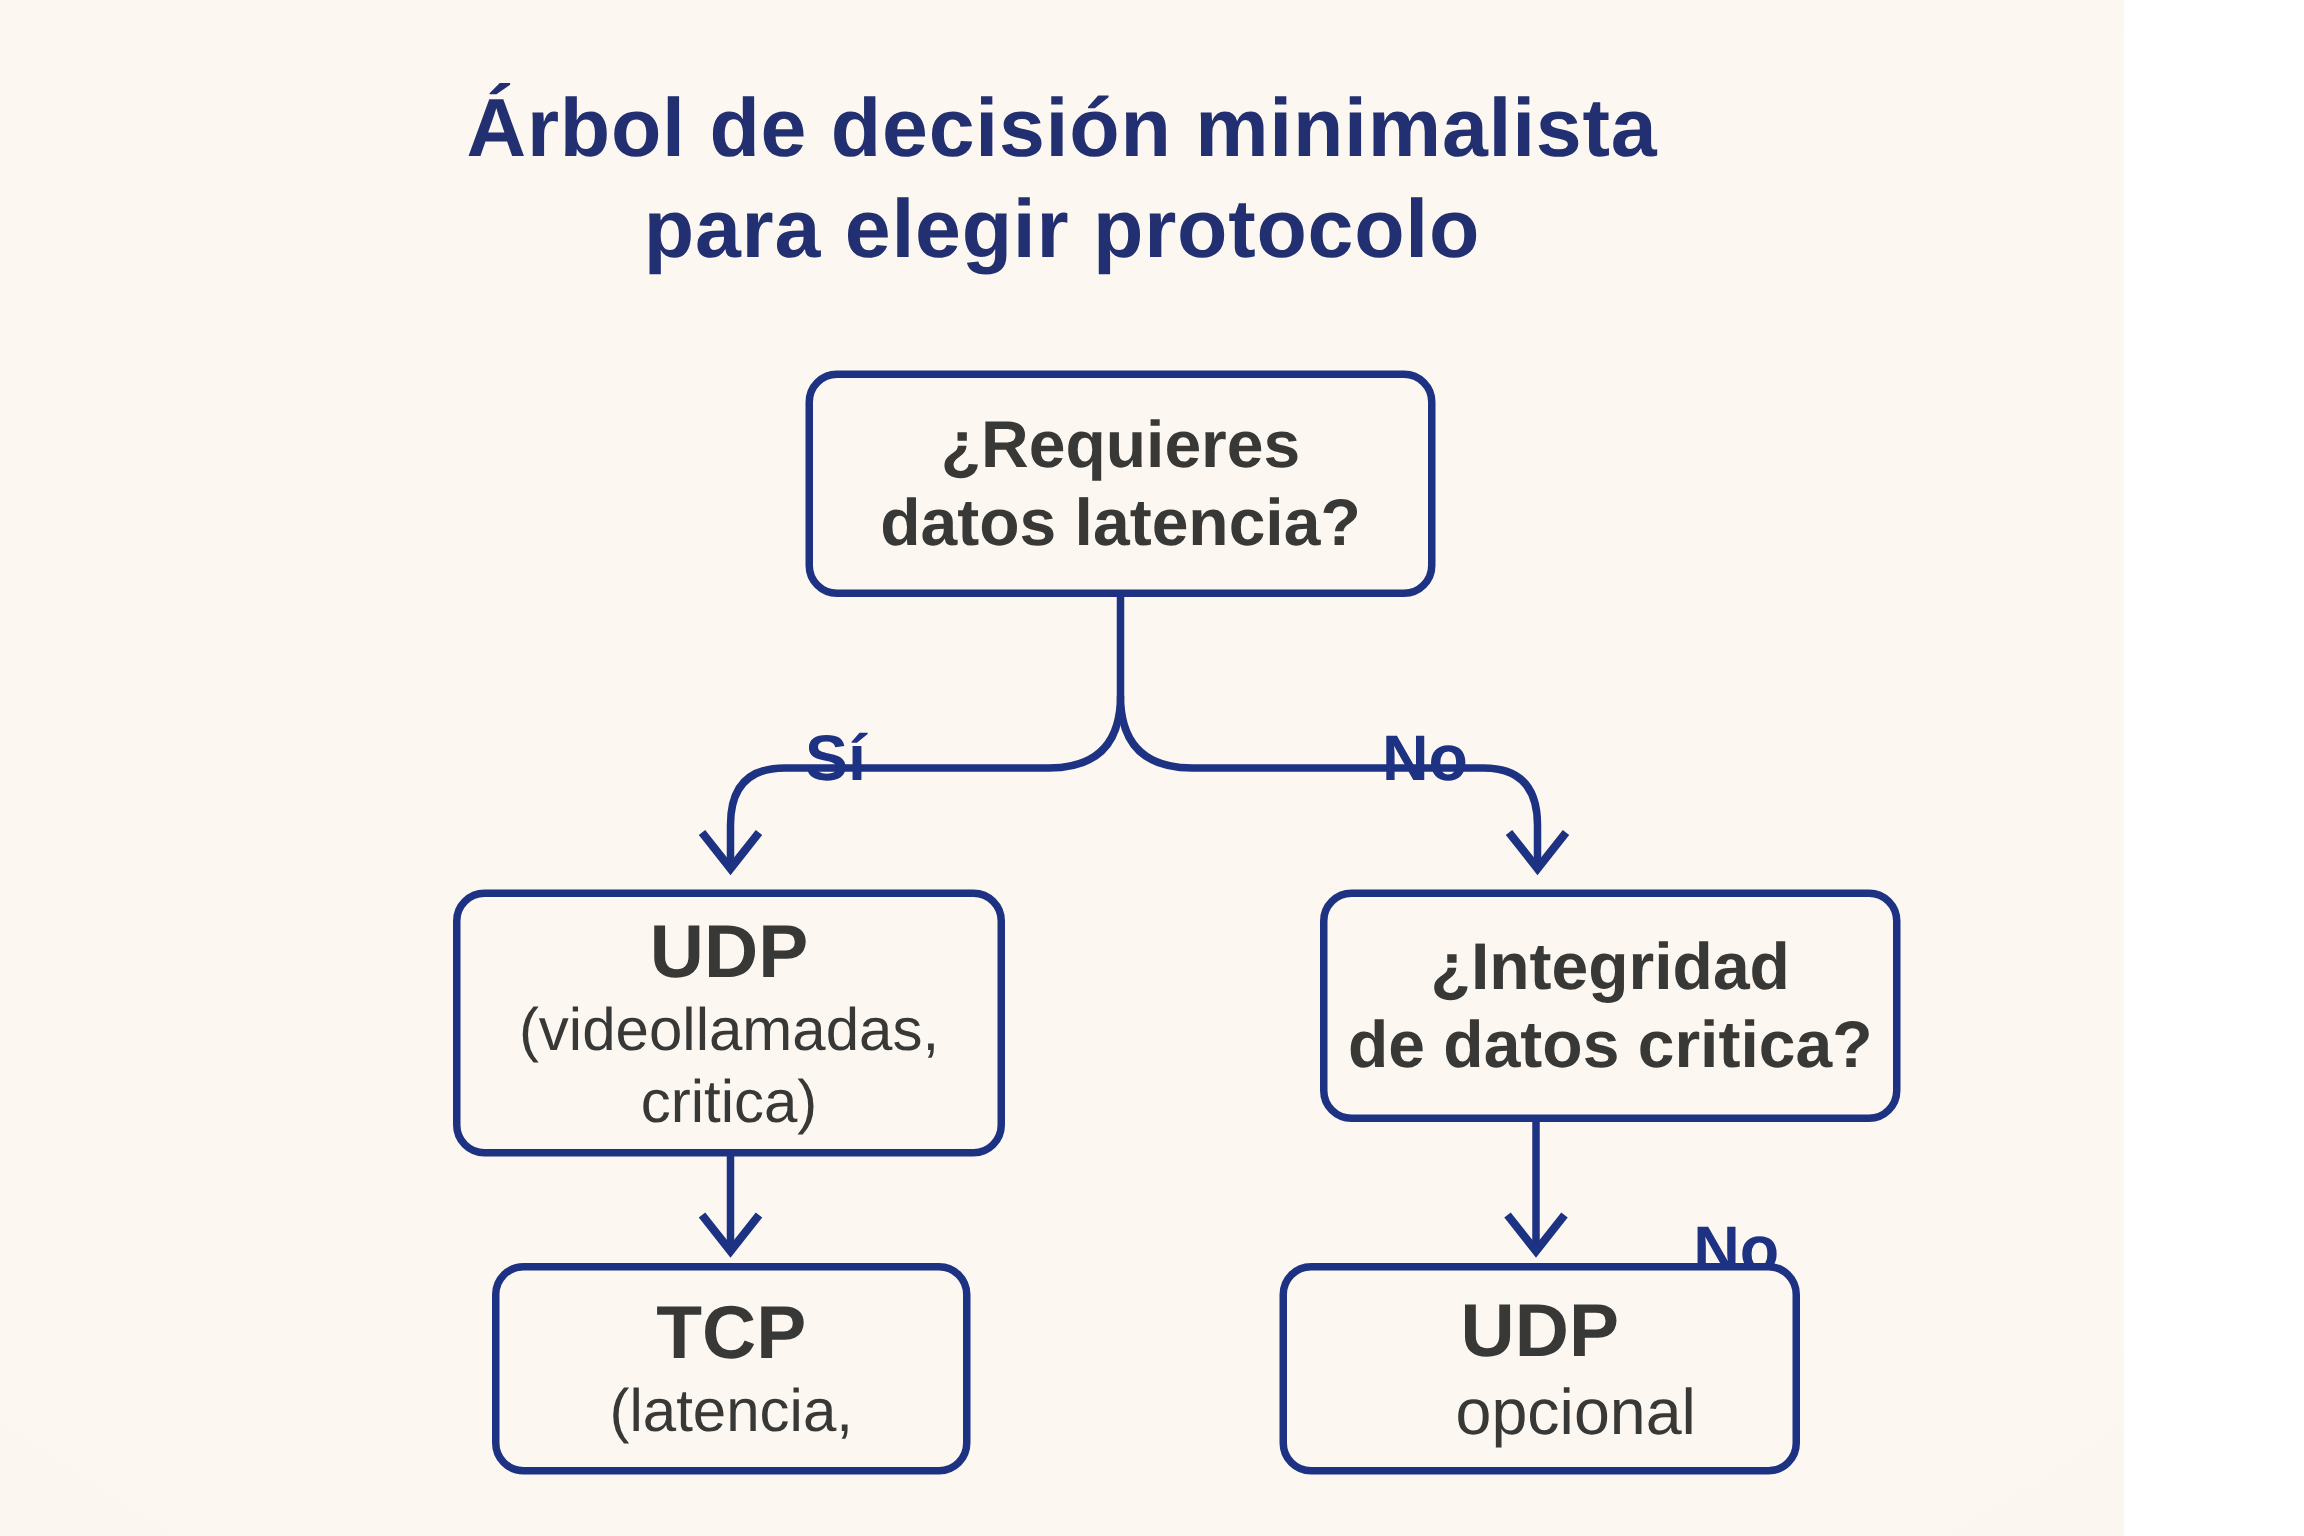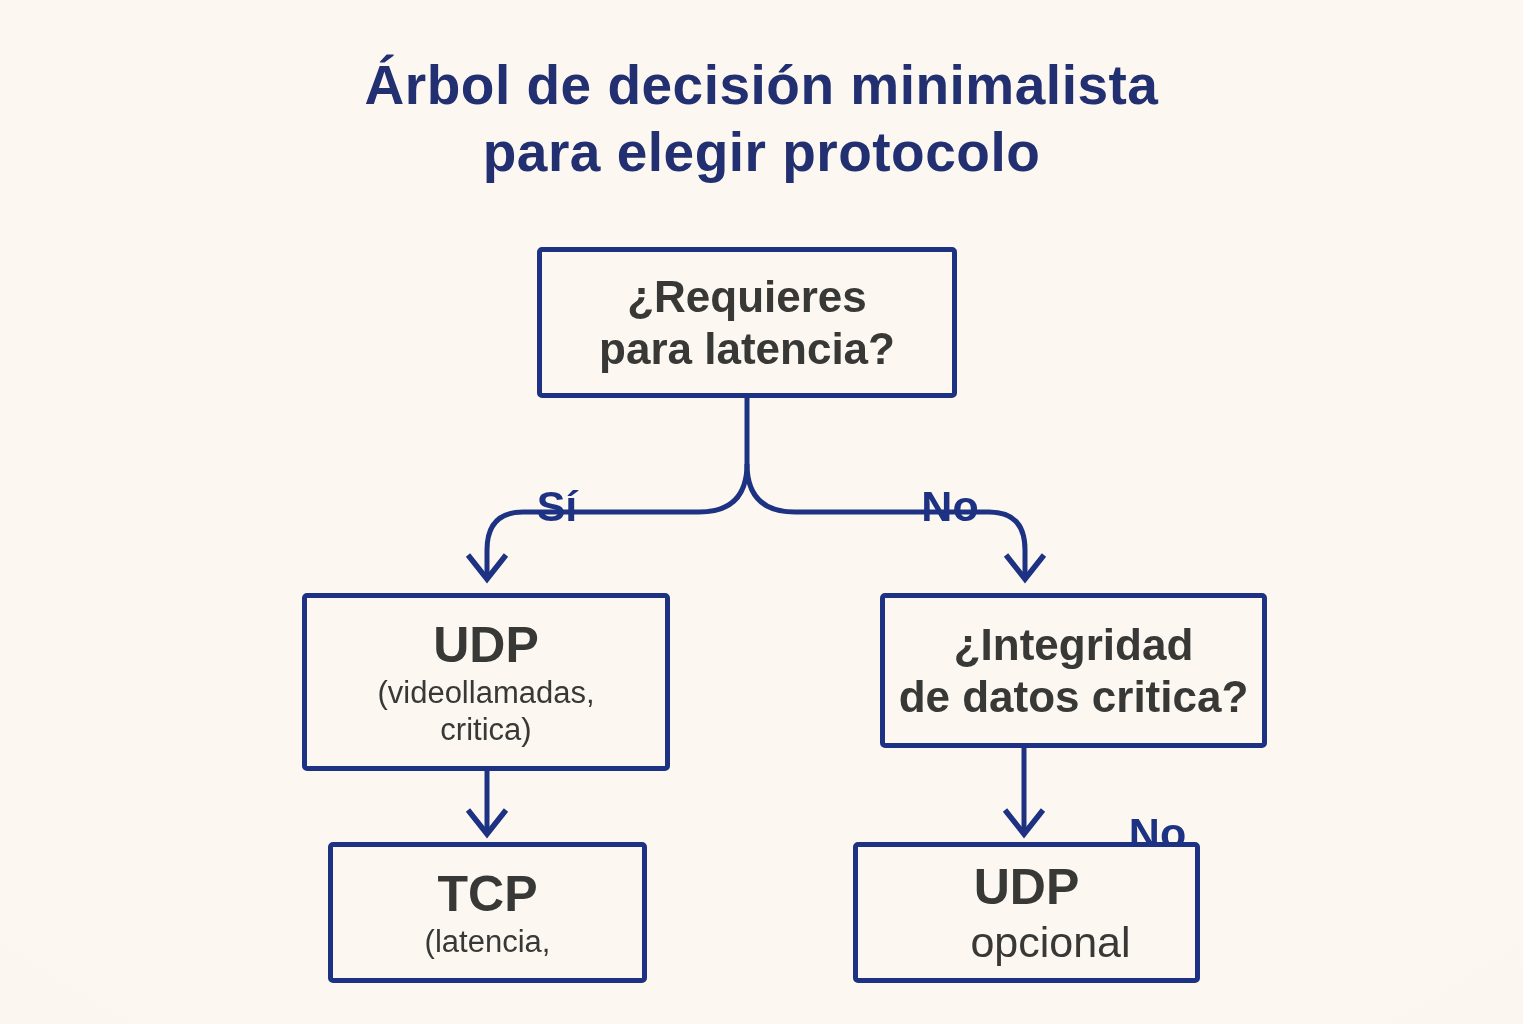--- a/index.html
+++ b/index.html
@@ -9,21 +9,21 @@
     --title: #222f70;
     --text: #383836;
     --node-fill: #fcf8f1;
   }
   * { margin: 0; padding: 0; box-sizing: border-box; }
   html, body { width: 1536px; height: 1024px; overflow: hidden; }
   body { font-family: "Liberation Sans", sans-serif; }
 
   .canvas {
     position: relative;
-    width: 1523px;
+    width: 1416px;
     height: 1024px;
     background: radial-gradient(120% 120% at 50% 45%, var(--node-fill) 55%, var(--bg-edge) 100%);
   }
 
   .title {
     position: absolute;
     top: 52px;
     left: 0;
     width: 100%;
     text-align: center;
@@ -46,33 +46,33 @@
     fill: none;
     stroke: var(--line);
     stroke-width: 5;
     stroke-linejoin: miter;
   }
   svg.connectors polyline.arrow { stroke-width: 5.5; }
 
   .node {
     position: absolute;
     border: 5px solid var(--line);
-    border-radius: 5px;
+    border-radius: 21px;
     background: var(--node-fill);
     color: var(--text);
     display: flex;
     flex-direction: column;
     align-items: center;
     justify-content: center;
     text-align: center;
     line-height: 1.18;
   }
   .node .q      { font-size: 44px; font-weight: 600; }
   .node .proto  { font-size: 50px; font-weight: 700; }
-  .node .detail { font-size: 31px; font-weight: 400; }
+  .node .detail { font-size: 40px; font-weight: 400; }
 
   .node-root      { left: 537px; top: 247px; width: 420px; height: 151px; }
   .node-udp       { left: 302px; top: 593px; width: 368px; height: 178px; }
   .node-integrity { left: 880px; top: 593px; width: 387px; height: 155px; }
   .node-tcp       { left: 328px; top: 842px; width: 319px; height: 141px; }
   .node-udp-opt   { left: 853px; top: 842px; width: 347px; height: 141px; }
 
   .edge-label {
     position: absolute;
     color: var(--line);
@@ -107,21 +107,21 @@
 
     <path d="M 487 770 L 487 831"></path>
     <polyline class="arrow" points="468,810 487,834 506,810"></polyline>
 
     <path d="M 1024 747 L 1024 831"></path>
     <polyline class="arrow" points="1005,810 1024,834 1043,810"></polyline>
   </svg>
 
   <div class="node node-root">
     <div class="q">¿Requieres</div>
-    <div class="q">para latencia?</div>
+    <div class="q">datos latencia?</div>
   </div>
 
   <div class="edge-label label-yes">Sí</div>
   <div class="edge-label label-no-top">No</div>
 
   <div class="node node-udp">
     <div class="proto">UDP</div>
     <div class="detail">(videollamadas,</div>
     <div class="detail">critica)</div>
   </div>

